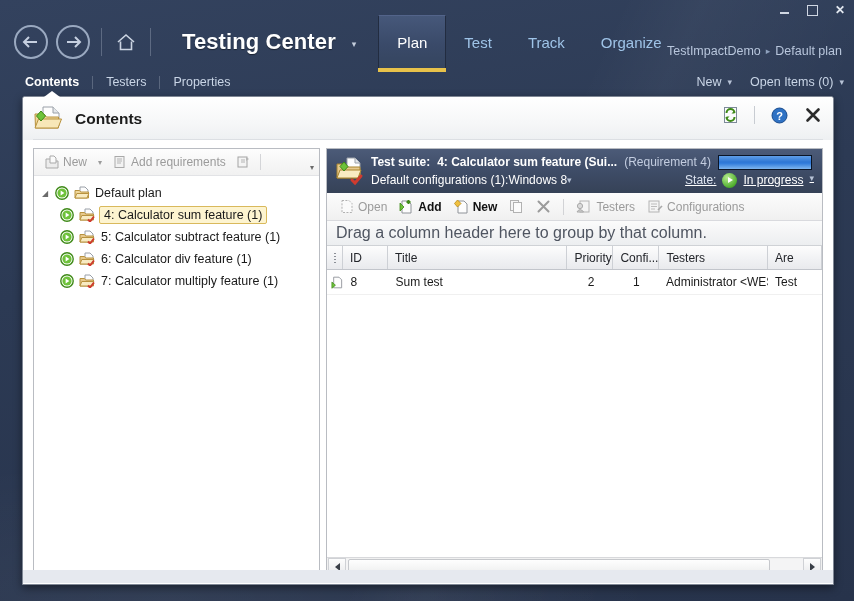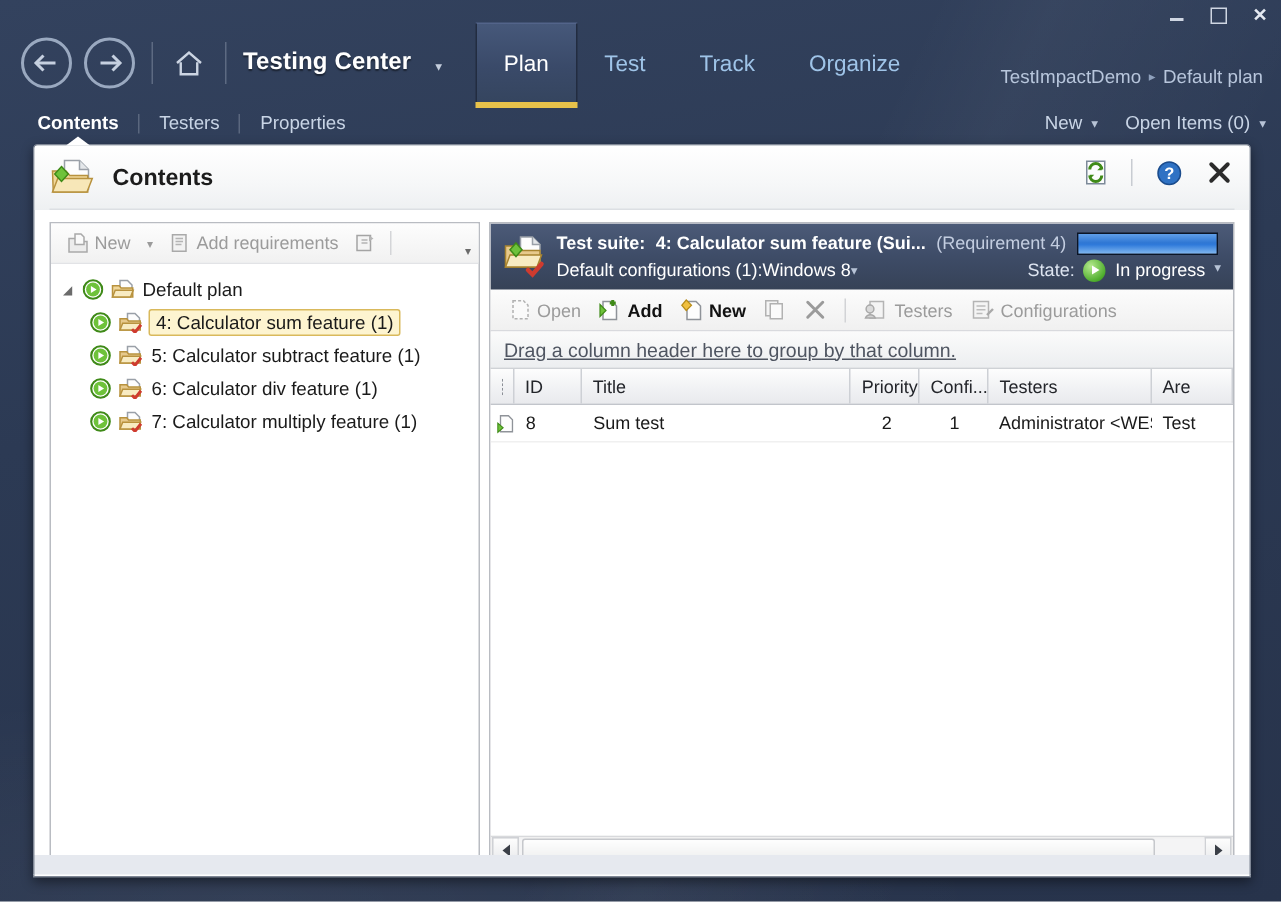--- a/index.html
+++ b/index.html
@@ -55,22 +55,22 @@
   .navbtn:nth-of-type(2) { margin-left: 8px; }
   .navbtn svg { display:block; }
   .vdiv {
     width: 1px; height: 28px; background: #5d6a82; margin: 0 11px;
   }
   .homebtn {
     width: 26px; height: 26px; display:flex; align-items:center; justify-content:center;
     color:#ccd5e3;
   }
   .apptitle {
-    color: #ffffff; font-size: 16px; font-weight: bold;
-    margin-left: 0; letter-spacing: 0.1px;
+    color: #ffffff; font-size: 22px; font-weight: bold;
+    margin-left: 20px; letter-spacing: 0.1px;
     text-shadow: 0 1px 1px rgba(0,0,0,0.45);
   }
   .apptitle-caret {
     color: #c4cddc; font-size: 9px; margin-left: 16px; margin-top: 3px;
   }
 
   .tabs {
     display: flex; align-items: flex-end; height: 52px; margin-left: 22px;
   }
   .tab {
@@ -225,21 +225,21 @@
     background: #0e1a2c;
     margin-right: 2px;
   }
   .progress-fill {
     height: 100%;
     background: linear-gradient(180deg, #5f9ee8 0%, #2f77d4 45%, #2f7ada 55%, #7fb6ef 100%);
   }
   .suite-l2 { display:flex; align-items:center; font-size: 12px; gap: 0; }
   .suite-l2 .cfgval { color:#ffffff; }
   .state-wrap {
-    margin-left: auto; display:flex; align-items:flex-start; gap: 6px; font-size: 12px;
+    margin-left: auto; display:flex; align-items:flex-start; gap: 6px; font-size: 12px; text-decoration: underline;
   }
   .state-lbl { color:#dde4f0; }
   .play-badge {
     width: 15px; height: 15px; border-radius: 50%;
     background: radial-gradient(circle at 35% 30%, #b6ea8f, #4fae2e 70%, #2d7a1b);
     display:flex; align-items:center; justify-content:center;
   }
   .play-badge i {
     width:0;height:0;border-left:5px solid #ffffff;border-top:3.5px solid transparent;border-bottom:3.5px solid transparent;
     margin-left:2px;
@@ -255,21 +255,21 @@
     padding: 0 5px; height: 23px;
   }
   .gt-item.enabled { color:#111111; font-weight: bold; }
   .gt-sep { width:1px; height:16px; background:#d2d3d6; margin: 0 5px; }
 
   .group-bar {
     height: 24px;
     background: linear-gradient(180deg, #fbfbfb 0%, #eceef0 100%);
     border-bottom: 1px solid #cfd2d6;
     display:flex; align-items:center; padding-left: 9px;
-    font-size: 13px; color: #4f5561; text-decoration: underline;
+    font-size: 16px; color: #4f5561;
   }
   .col-head {
     height: 23px; display:flex; align-items:stretch;
     background: linear-gradient(180deg, #fdfdfd 0%, #f2f3f5 50%, #e9eaed 100%);
     border-bottom: 1px solid #c2c5cb;
     font-size: 12px; color:#23252a;
   }
   .ch {
     display:flex; align-items:center; padding-left: 7px;
     border-right: 1px solid #cdd0d5;

